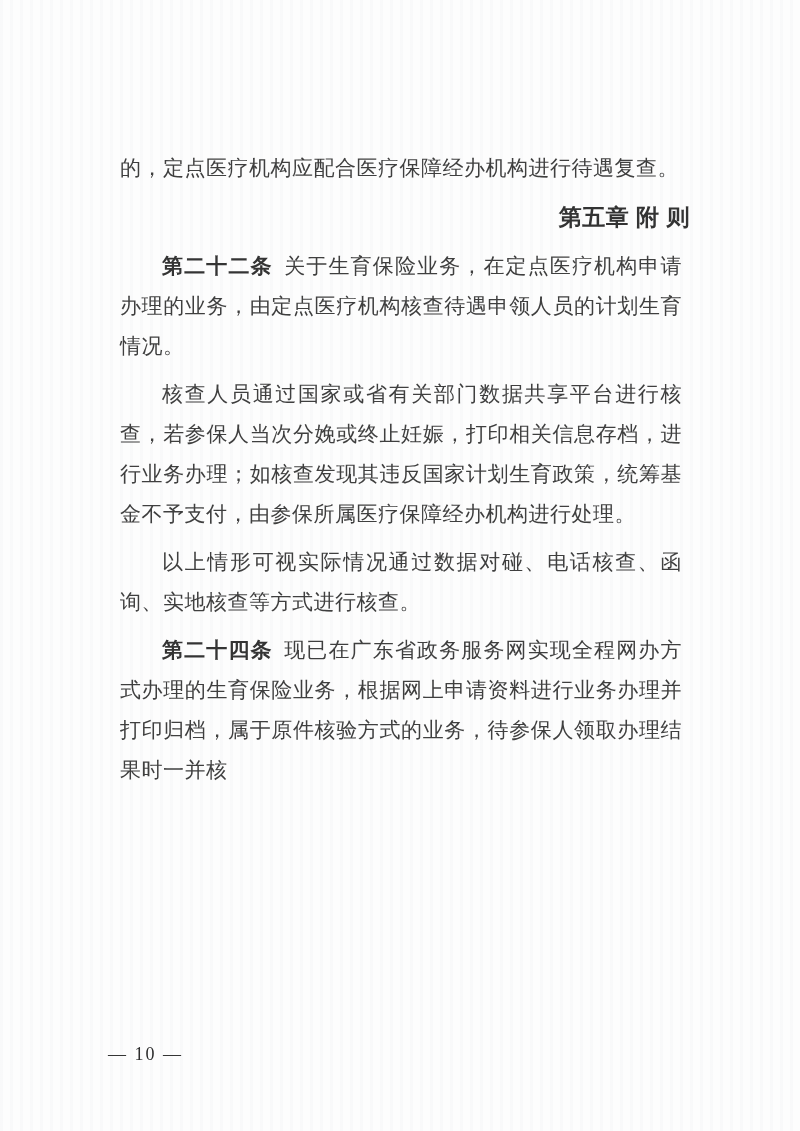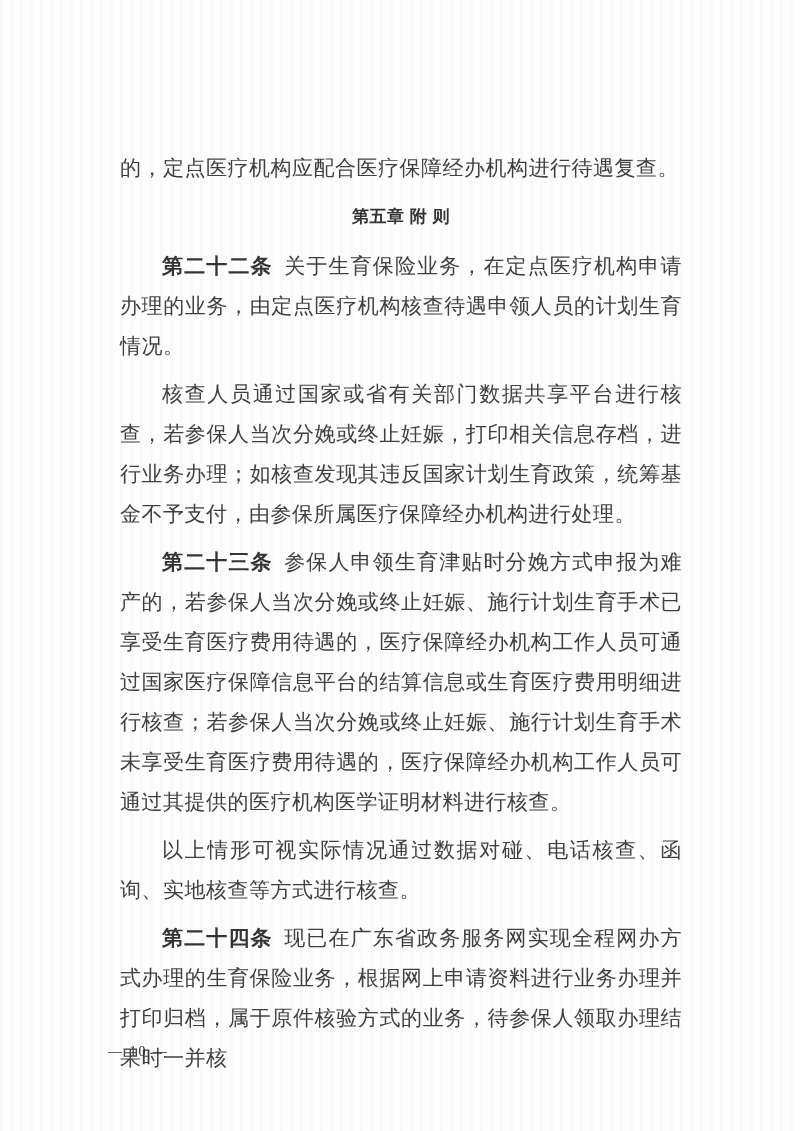--- a/index.html
+++ b/index.html
@@ -35,60 +35,59 @@
   }
   .para {
     margin: 8px;
     text-indent: 2em;
   }
   .para.no-indent {
     text-indent: 0;
   }
   .chapter-heading {
     margin: 0;
-    text-align: center;
+    text-align: right;
     text-indent: 0;
     font-family: "Liberation Sans", "DejaVu Sans", sans-serif;
     font-weight: 700;
-    font-size: 17px;
+    font-size: 23px;
     line-height: 42px;
     color: #333333;
   }
   .article-label {
     font-family: Liberation Serif, serif;
     font-weight: 700;
     color: #343434;
     margin-right: 0.55em;
   }
   .page-number {
     position: absolute;
     left: 108px;
     top: 1044px;
-    font-size: 14px;
+    font-size: 18px;
     letter-spacing: 2px;
     color: #2c2c2c;
     font-family: "Liberation Serif", "DejaVu Serif", serif;
   }
 </style>
 </head>
 <body>
 
 <div class="page">
   <div class="content">
 
     <p class="para no-indent">的，定点医疗机构应配合医疗保障经办机构进行待遇复查。</p>
 
     <p class="chapter-heading">第五章 附 则</p>
 
     <p class="para"><span class="article-label">第二十二条</span><span>关于生育保险业务，在定点医疗机构申请办理的业务，由定点医疗机构核查待遇申领人员的计划生育情况。</span></p>
 
 
     <p class="para">核查人员通过国家或省有关部门数据共享平台进行核查，若参保人当次分娩或终止妊娠，打印相关信息存档，进行业务办理；如核查发现其违反国家计划生育政策，统筹基金不予支付，由参保所属医疗保障经办机构进行处理。</p>
 
-    <p class="para"><span class="article-label">第二十三条</span><span>参保人申领生育津贴时分娩方式申报为难产的，若参保人当次分娩或终止妊娠、施行计划生育手术已享受生育医疗费用待遇的，医疗保障经办机构工作人员可通过国家医疗保障信息平台的结算信息或生育医疗费用明细进行核查；若参保人当次分娩或终止妊娠、施行计划生育手术未享受生育医疗费用待遇的，医疗保障经办机构工作人员可通过其提供的医疗机构医学证明材料进行核查。</span></p>
 
     <p class="para">以上情形可视实际情况通过数据对碰、电话核查、函询、实地核查等方式进行核查。</p>
 
     <p class="para"><span class="article-label">第二十四条</span><span>现已在广东省政务服务网实现全程网办方式办理的生育保险业务，根据网上申请资料进行业务办理并打印归档，属于原件核验方式的业务，待参保人领取办理结果时一并核</span></p>
 
   </div>
 
   <div class="page-number">— 10 —</div>
 </div>
 

